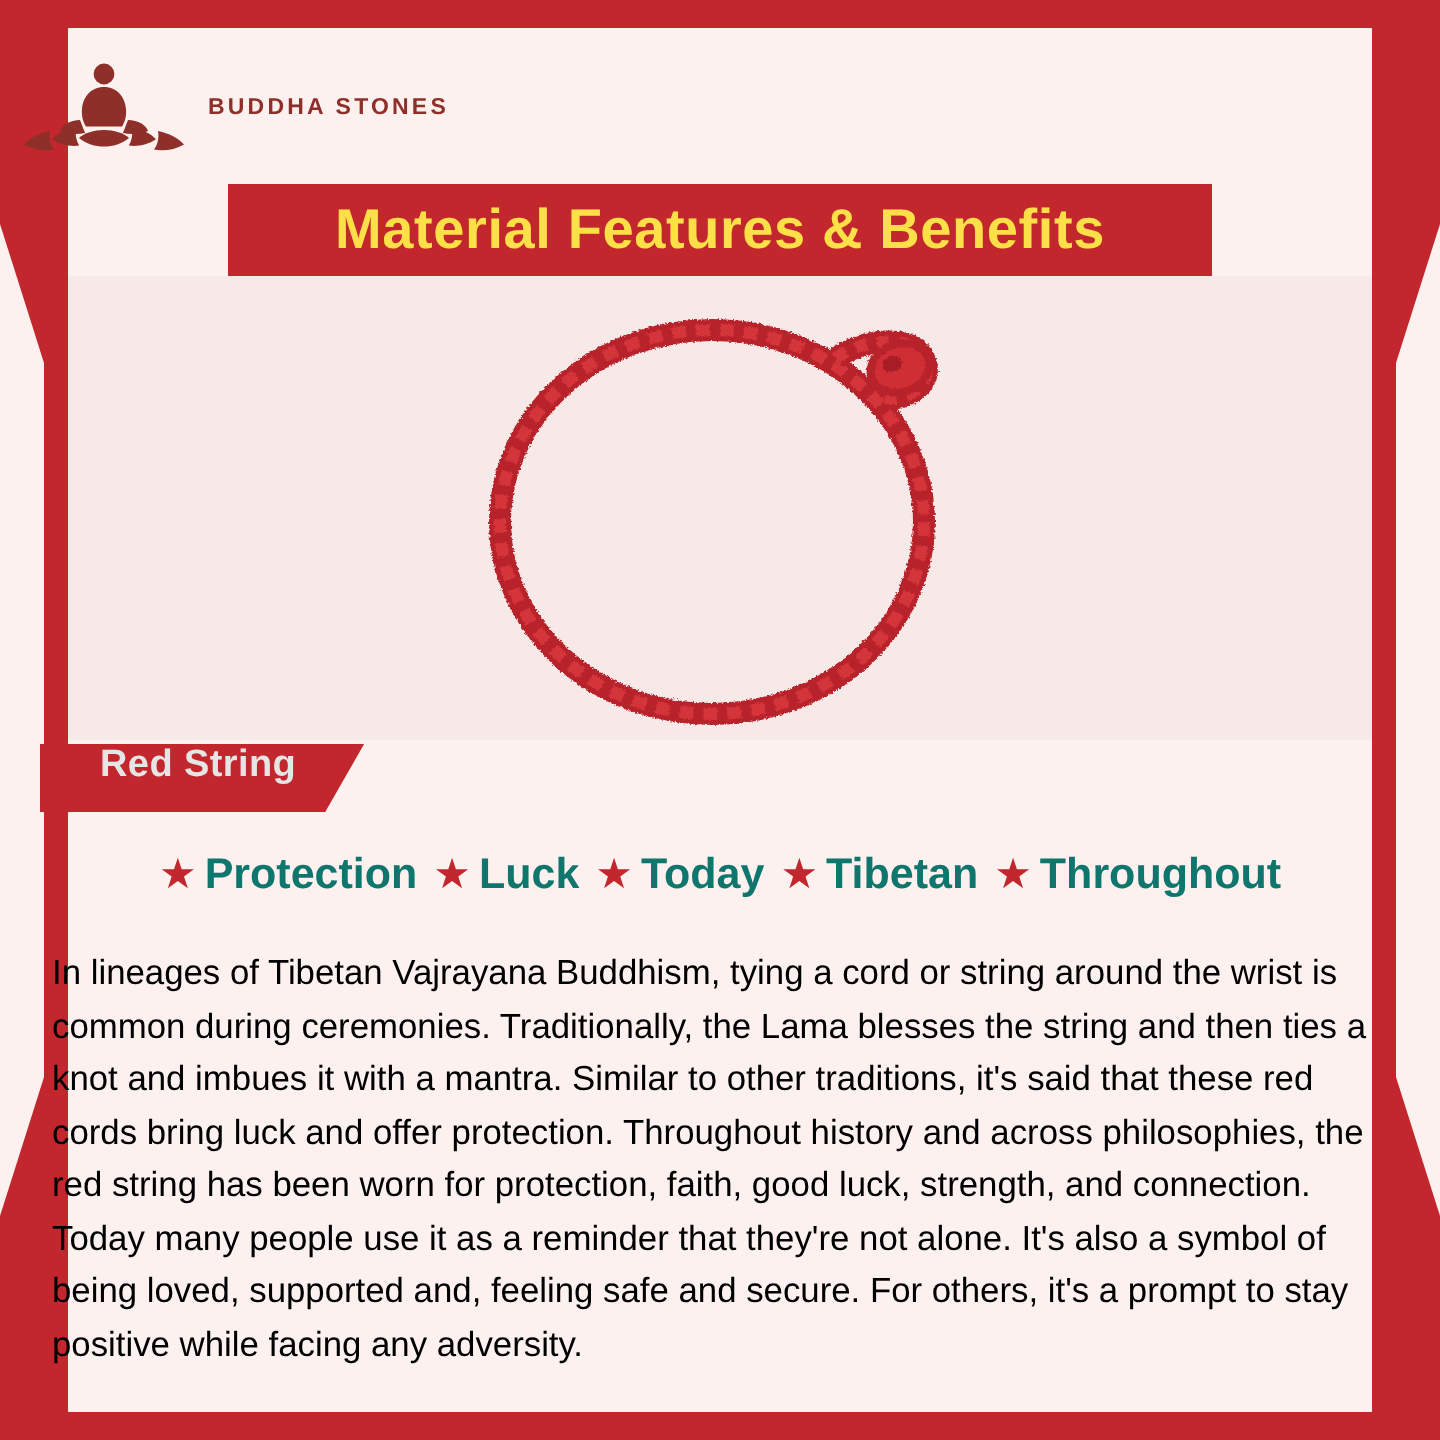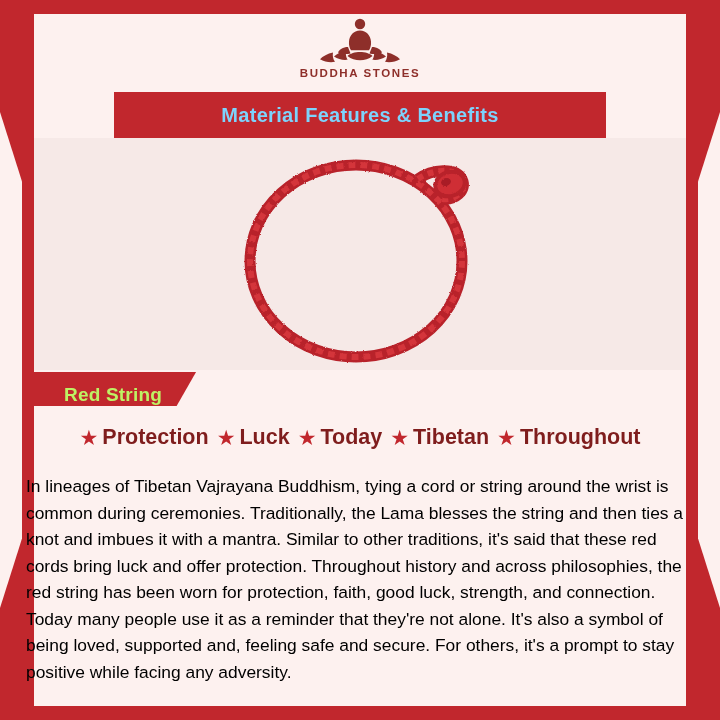--- a/index.html
+++ b/index.html
@@ -65,21 +65,21 @@
     background: #c1272d;
   }
 
   
   .logo-wrap {
     position: absolute;
     left: 0; right: 0;
     top: 14px;
     height: 78px;
     display: flex;
-    flex-direction: column;
+    flex-direction: row;
     align-items: center;
     justify-content: flex-start;
   }
   .logo-mark {
     width: 104px;
     height: 52px;
     display: block;
   }
   .logo-text {
     font-size: 11.5px;
@@ -95,22 +95,22 @@
     left: 114px;
     top: 92px;
     width: 492px;
     height: 46px;
     background: #c1272d;
     display: flex;
     align-items: center;
     justify-content: center;
   }
   .title-banner .title-text {
-    color: #7dd3fc;
-    font-size: 20px;
+    color: #fde047;
+    font-size: 28px;
     font-weight: bold;
     letter-spacing: 0.3px;
   }
 
   
   .hero {
     position: absolute;
     left: 34px;
     top: 138px;
     width: 652px;
@@ -126,27 +126,27 @@
     justify-content: center;
   }
   .bracelet {
     width: 300px;
     height: 230px;
   }
 
   
   .label-tab {
     position: absolute;
-    left: 34px;
+    left: 20px;
     top: 372px;
     height: 34px;
     background: #c1272d;
-    color: #bef264;
-    display: flex;
-    align-items: flex-end;
+    color: #e5e5e5;
+    display: flex;
+    align-items: flex-start;
     padding: 0 34px 0 30px;
     clip-path: polygon(0 0, 100% 0, 88% 100%, 0 100%);
   }
   .label-tab .label-text {
     font-size: 19px;
     font-weight: bold;
     letter-spacing: 0.2px;
   }
 
   
@@ -165,21 +165,21 @@
     display: flex;
     align-items: center;
     gap: 4px;
   }
   .star {
     color: #c1272d;
     font-size: 21px;
     line-height: 1;
   }
   .feature-label {
-    color: #7f1d1d;
+    color: #0f766e;
     font-size: 21.5px;
     font-weight: bold;
   }
 
   
   .body-block {
     position: absolute;
     left: 22px;
     top: 456px;
     width: 676px;

